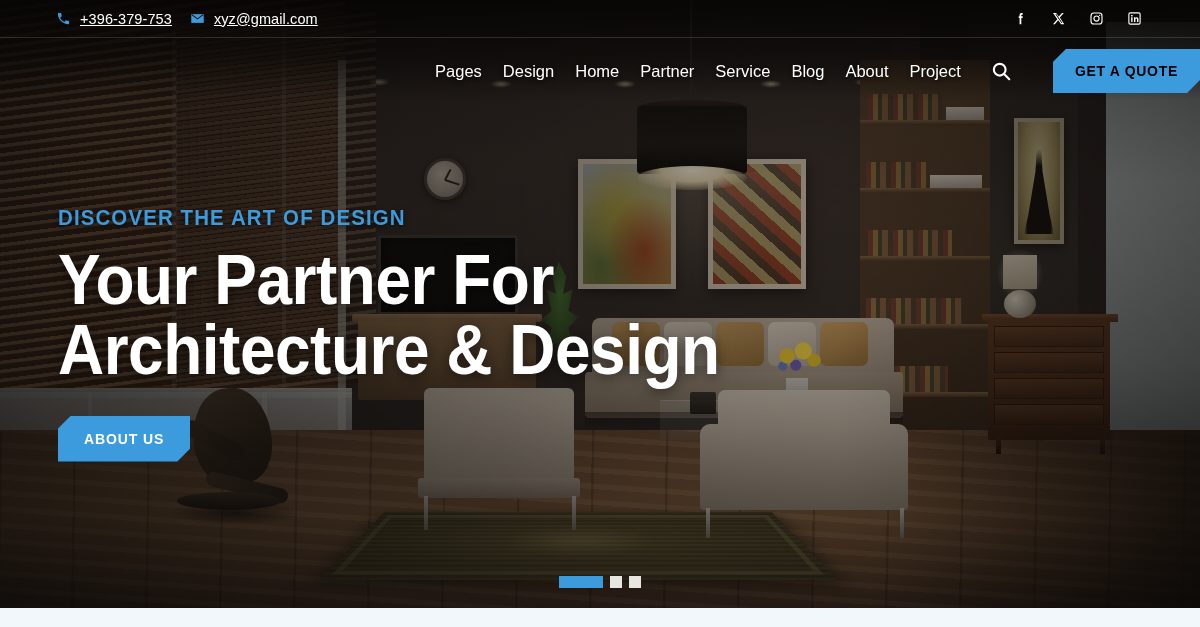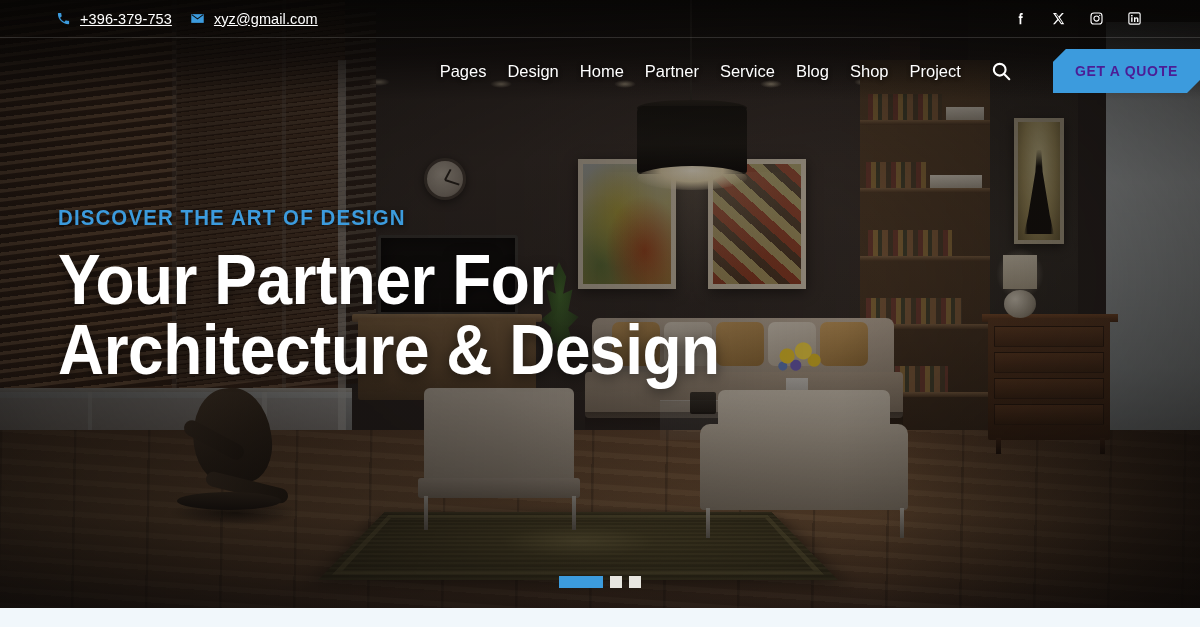--- a/index.html
+++ b/index.html
@@ -379,21 +379,21 @@
   .brand { display:flex; align-items:center; gap:12px; margin-left:58px; }
   .brand-mark { width:34px; height:34px; display:block; }
   .brand-text { color:#fff; font-size:26px; font-weight:bold; letter-spacing:-.3px;
     text-shadow:0 1px 4px rgba(0,0,0,.7); }
   .menu { margin-left:auto; display:flex; align-items:center; gap:21px; }
   .menu a { color:#ffffff; font-size:16.5px; text-decoration:none;
     text-shadow:0 1px 4px rgba(0,0,0,.8); white-space:nowrap; }
   .search-btn { margin-left:8px; width:22px; height:22px; color:#fff; display:block; }
   .quote-btn {
     margin-left:20px; margin-right:0px;
-    background:#3c9bdd; color:#4c1d95; font-size:14px; font-weight:bold;
+    background:#3c9bdd; color:#000000; font-size:14px; font-weight:bold;
     letter-spacing:.7px; padding:14px 22px; border:none; cursor:pointer;
     clip-path:polygon(13px 0, 100% 0, 100% calc(100% - 13px), calc(100% - 13px) 100%, 0 100%, 0 13px);
     font-family:"Liberation Sans", sans-serif;
   }
 
   
   .hero-content { position:absolute; left:58px; top:205px; z-index:30; }
   .eyebrow {
     color:#3c9bdd; font-size:22px; font-weight:bold; letter-spacing:1.2px;
     transform:scaleX(.93); transform-origin:left center;
@@ -564,20 +564,21 @@
       <div class="hero-overlay"></div>
       <div class="hero-top-dark"></div>
     </div>
 
     <div class="hero-content">
       <div class="eyebrow">DISCOVER THE ART OF DESIGN</div>
       <div class="headline">
         <div>Your Partner For</div>
         <div>Architecture &amp; Design</div>
       </div>
+      <button class="about-btn">ABOUT US</button>
     </div>
 
     <div class="pager">
       <span class="dot active"></span>
       <span class="dot"></span>
       <span class="dot"></span>
     </div>
   </div>
 
   <div class="topbar">
@@ -627,21 +628,21 @@
 
   <div class="navbar">
 
     <nav class="menu">
       <a href="#">Pages</a>
       <a href="#">Design</a>
       <a href="#">Home</a>
       <a href="#">Partner</a>
       <a href="#">Service</a>
       <a href="#">Blog</a>
-      <a href="#">Shop</a>
+      <a href="#">About</a>
       <a href="#">Project</a>
       <a href="#">
         <svg class="search-btn" viewBox="0 0 24 24" fill="none" stroke="currentColor" stroke-width="2.3" stroke-linecap="round">
           <circle cx="10.6" cy="10.6" r="6.4"></circle>
           <path d="M15.4 15.4 21 21"></path>
         </svg>
       </a>
       <button class="quote-btn">GET A QUOTE</button>
     </nav>
   </div>

